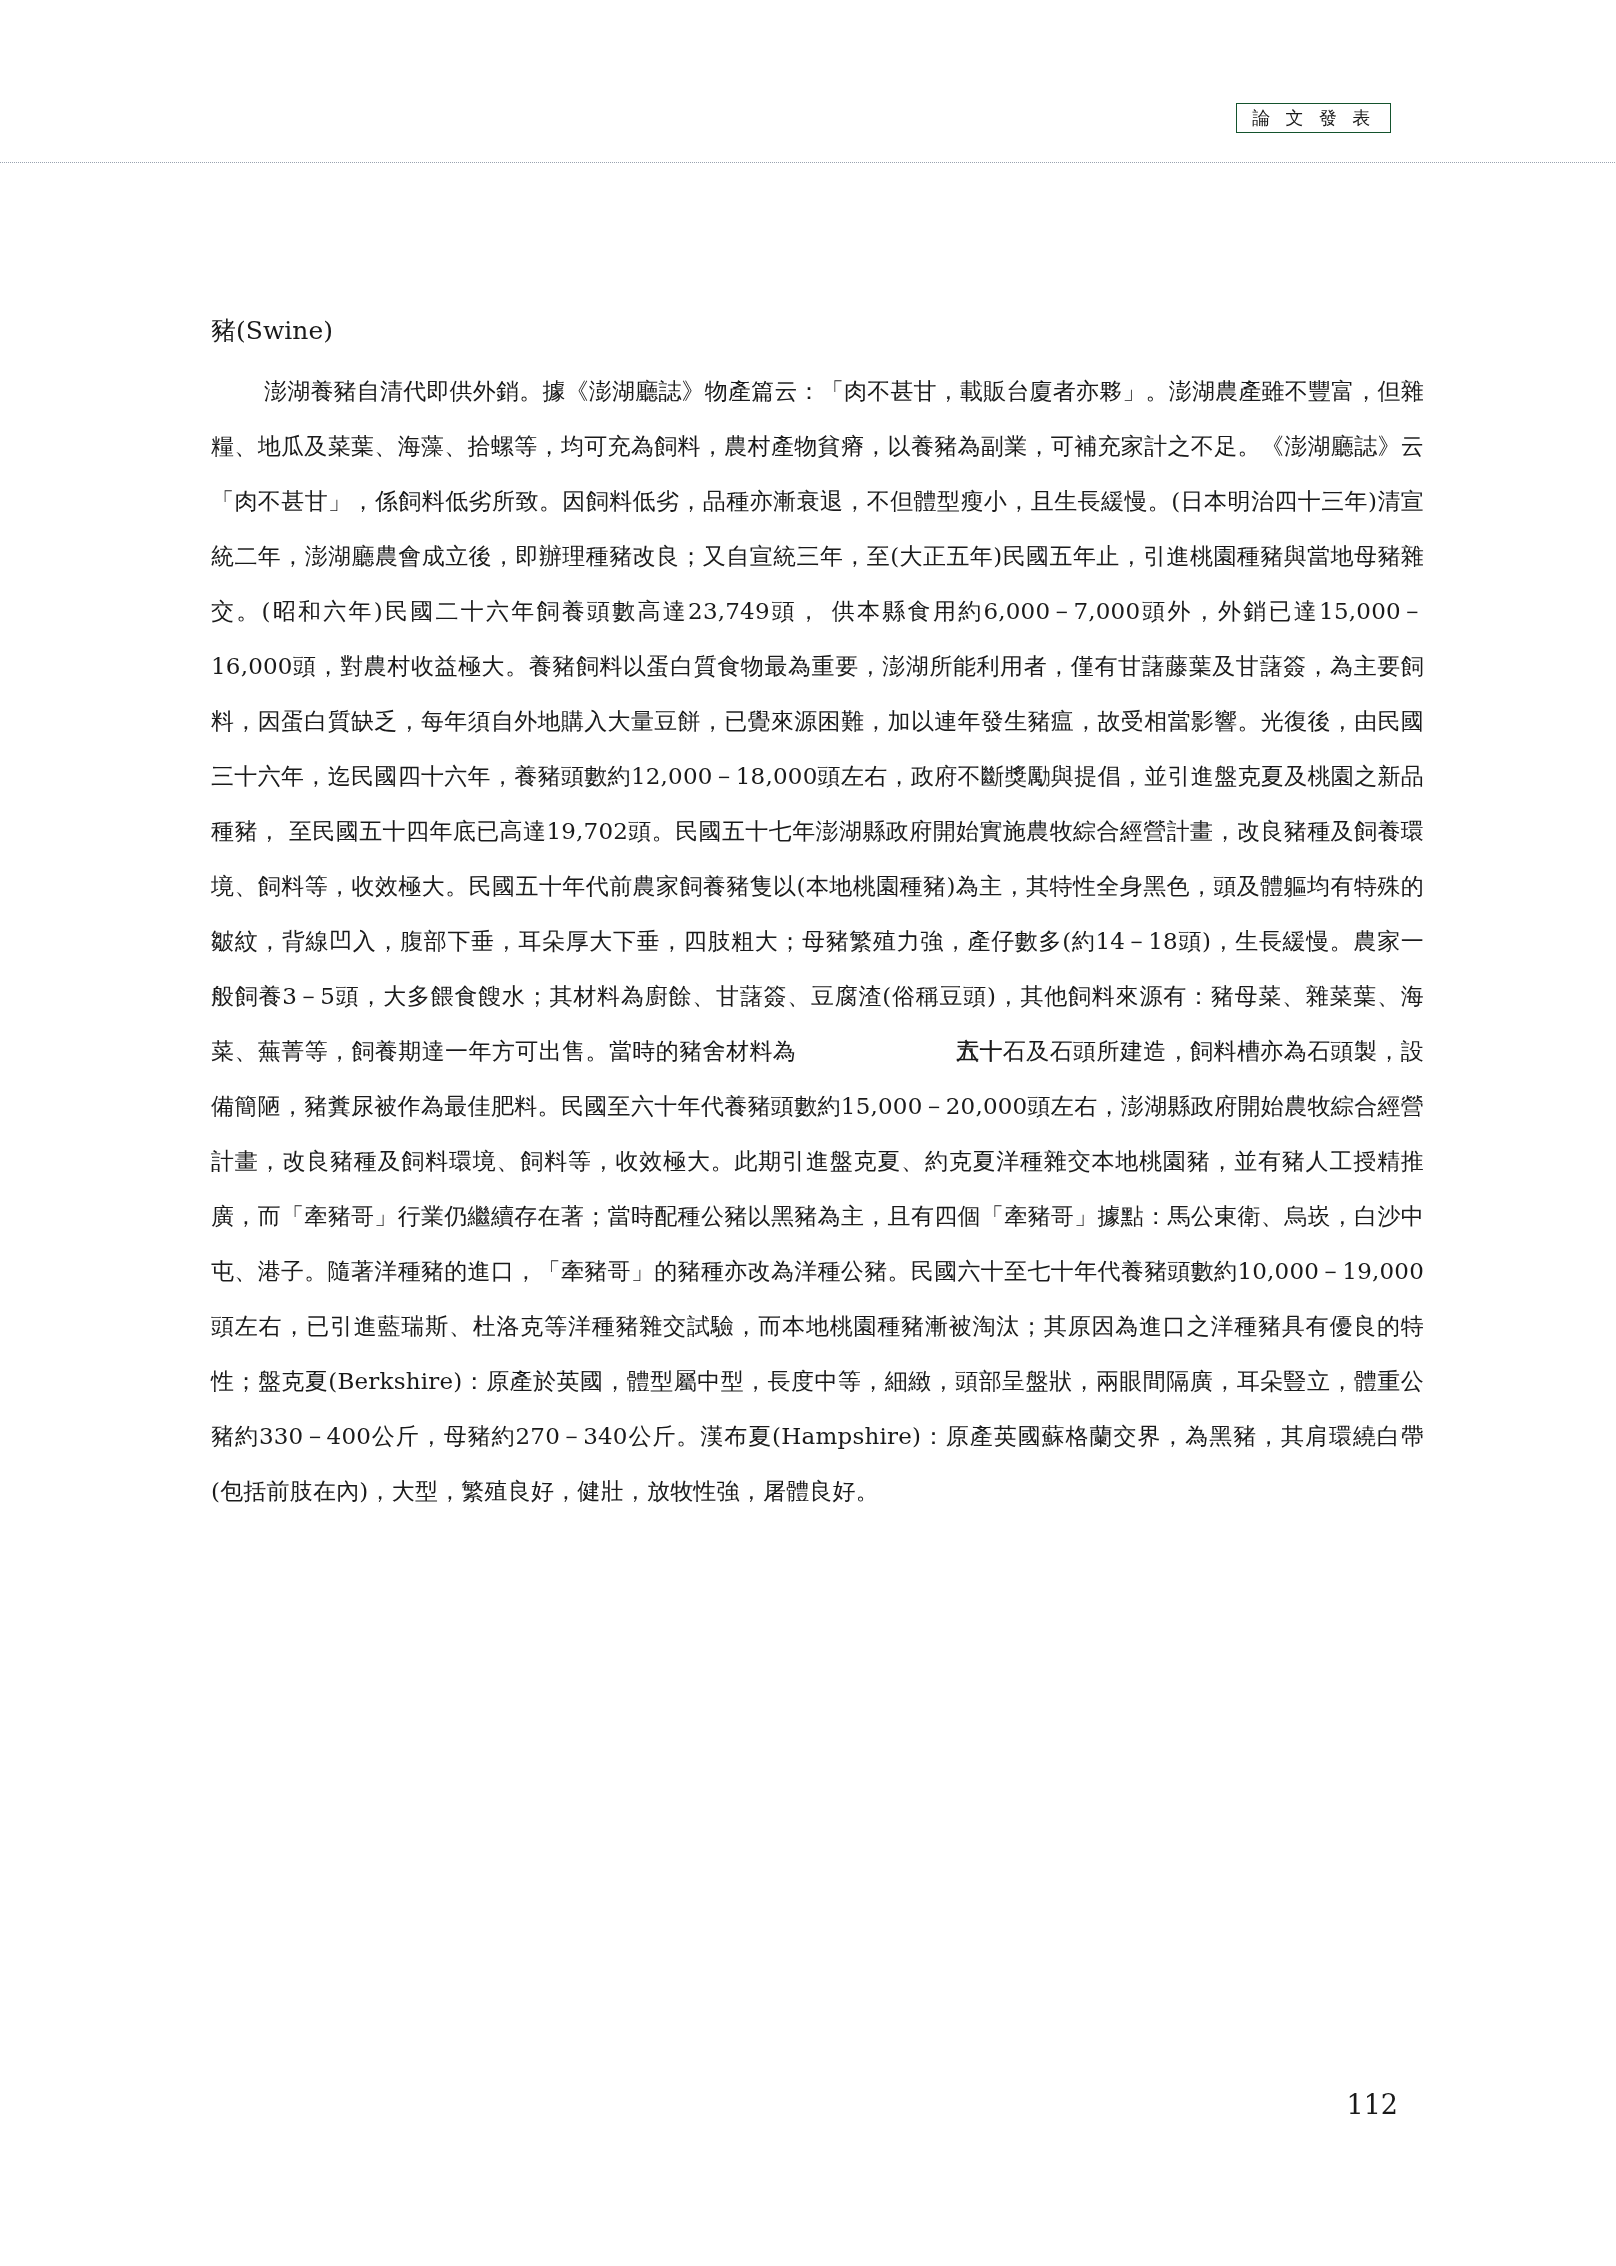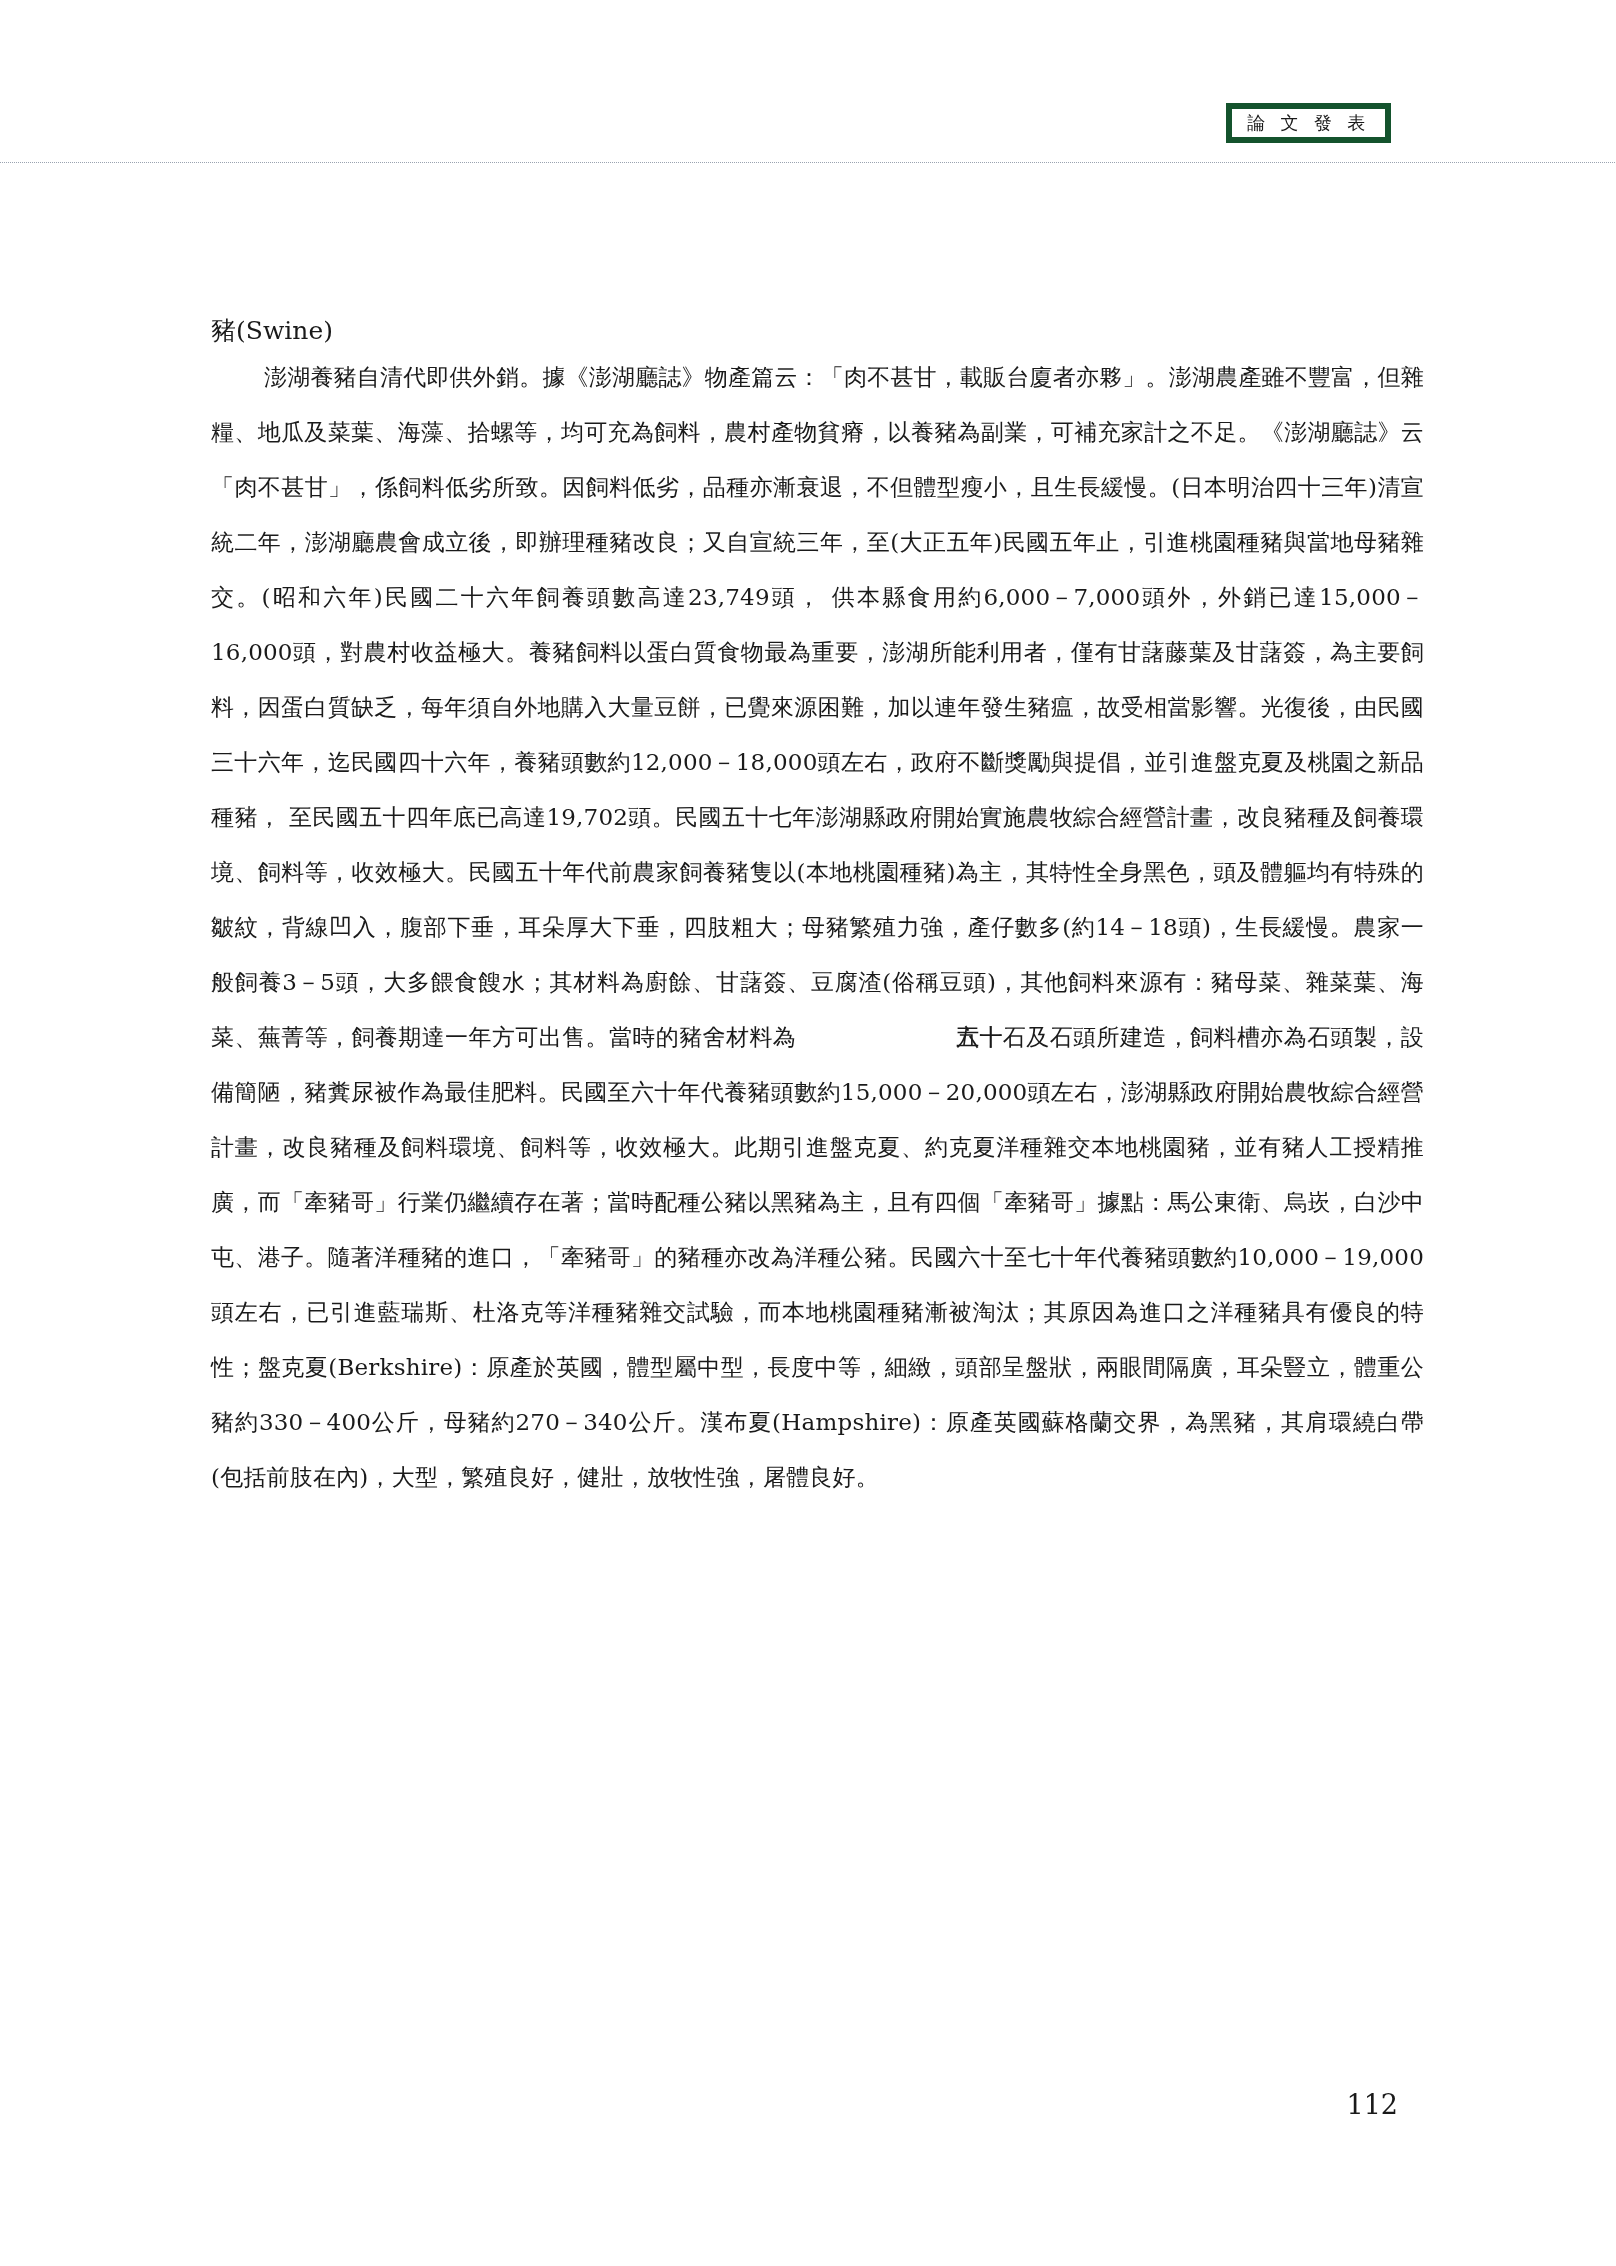--- a/index.html
+++ b/index.html
@@ -21,21 +21,21 @@
     position: absolute;
     top: 103px;
     left: 0;
     width: 1617px;
     height: 57px;
   }
   .header-tag {
     position: absolute;
     right: 226px;
     top: 0;
-    border: 6px solid #14532d;
+    border: 1px solid #14532d;
     padding: 4.8px 15px 5.7px 15px;
     font-size: 18px;
     letter-spacing: 4.8px;
     color: #1a1a1a;
     font-family: "DejaVu Serif", "Liberation Serif", serif;
     white-space: nowrap;
     line-height: 1;
   }
   .header-rule {
     position: absolute;
@@ -49,21 +49,21 @@
   
   .content {
     position: absolute;
     left: 211px;
     top: 314px;
     width: 1213px;
   }
   .heading-line {
     font-size: 25px;
     line-height: 1.35;
-    margin-bottom: 2px;
+    margin-bottom: 16px;
     font-family: "DejaVu Serif", "Liberation Serif", serif;
   }
   .body-par {
     font-size: 23px;
     line-height: 55px;
     text-align: justify;
     text-justify: inter-ideograph;
     text-indent: 53px;
     font-family: "DejaVu Serif", "Liberation Serif", serif;
     letter-spacing: 0.2px;

